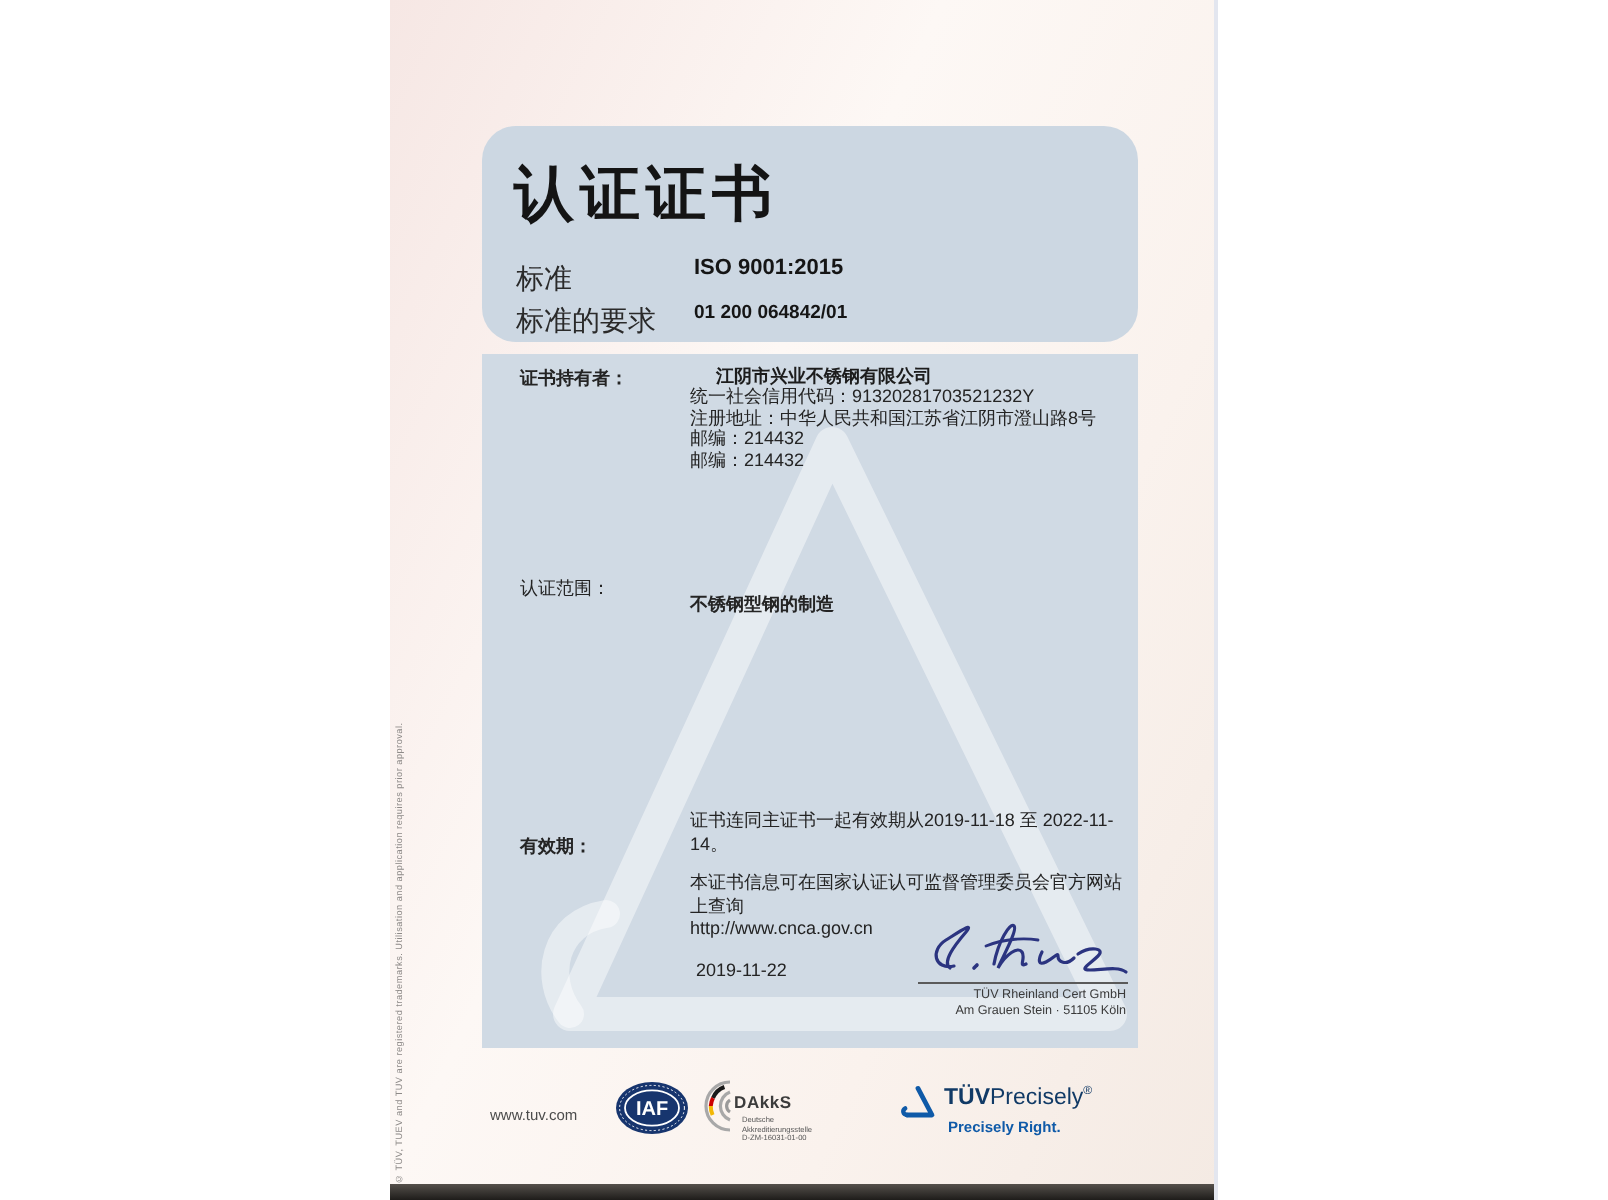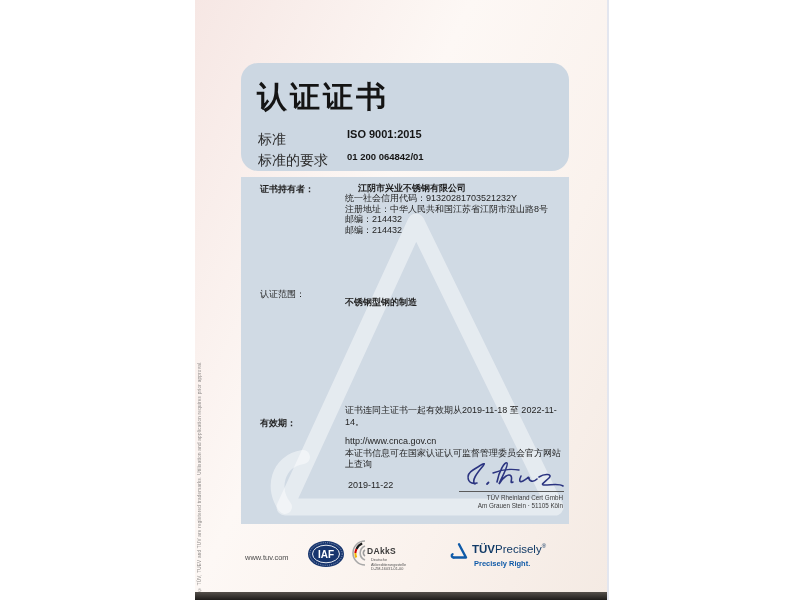--- a/index.html
+++ b/index.html
@@ -106,22 +106,22 @@
       <div class="cb-text scope-label">认证范围：</div>
       <div class="cb-text scope-value">不锈钢型钢的制造</div>
 
 
       <div class="cb-text validity-label">有效期：</div>
       <div class="cb-text validity-block">
         <div>证书连同主证书一起有效期从2019-11-18 至 2022-11-14。</div>
       </div>
 
       <div class="cb-text info-block">
+        <div>本证书信息可在国家认证认可监督管理委员会官方网站上查询</div>
         <div>http://www.cnca.gov.cn</div>
-        <div>本证书信息可在国家认证认可监督管理委员会官方网站上查询</div>
       </div>
 
       <div class="cb-text issue-date">2019-11-22</div>
 
       <svg class="signature" width="102" height="34" viewBox="0 0 102 34">
         <path d="M14 26 C 4 28, 2 18, 10 13 C 18 8, 24 4, 20 9 C 14 16, 8 24, 12 27" fill="none" stroke="#2b3480" stroke-width="1.6" stroke-linecap="round"></path>
         <path d="M24 27 l1.5 -1.5" fill="none" stroke="#2b3480" stroke-width="1.8" stroke-linecap="round"></path>
         <path d="M34 25 C 36 14, 42 4, 44 6 C 46 8, 38 22, 36 27 C 40 20, 46 16, 48 19 C 50 22, 46 27, 50 25" fill="none" stroke="#2b3480" stroke-width="1.6" stroke-linecap="round"></path>
         <path d="M30 16 C 40 12, 50 12, 56 13" fill="none" stroke="#2b3480" stroke-width="1.4" stroke-linecap="round"></path>
         <path d="M58 19 C 56 23, 56 26, 60 24 C 64 22, 66 19, 66 21 C 66 24, 70 26, 74 22" fill="none" stroke="#2b3480" stroke-width="1.6" stroke-linecap="round"></path>

